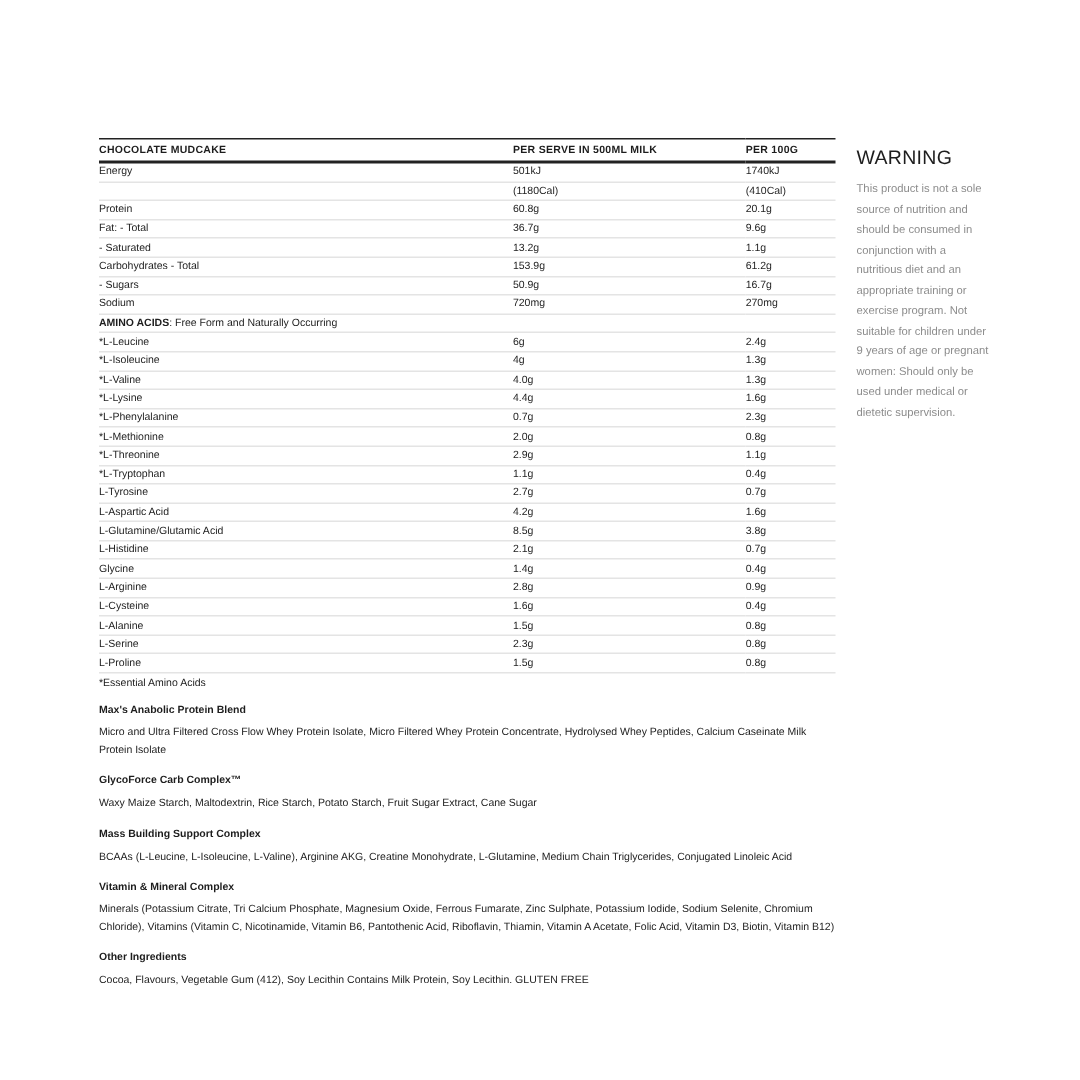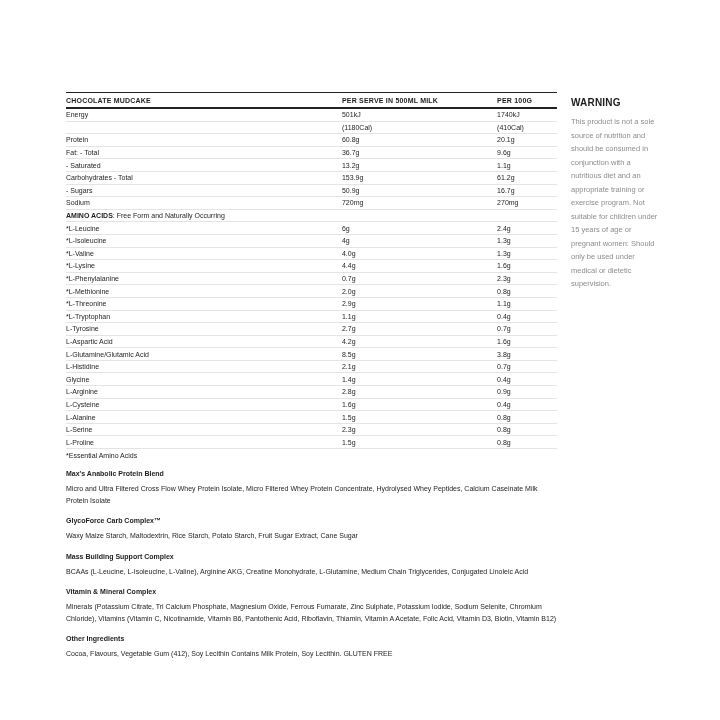--- a/index.html
+++ b/index.html
@@ -32,21 +32,21 @@
     border-bottom:1px solid var(--sep); color:var(--ink);
     white-space:nowrap; overflow:hidden;
   }
   tbody tr.footnote-row td{ border-bottom:none; padding-top:3px; }
   tbody td b{ font-weight:bold; }
   .sections{ margin-top:9px; }
   .section{ margin-bottom:11px; }
   .section h3{ font-size:7px; font-weight:bold; margin-bottom:6px; color:var(--ink); }
   .section p{ font-size:7px; line-height:11.5px; color:var(--ink); }
   .warning-col{ position:absolute; left:571px; top:97px; width:88px; }
-  .warning-col h2{ font-size:10px; font-weight:bold; letter-spacing:.2px; color:var(--ink); margin-bottom:7px; }
+  .warning-col h2{ font-size:13px; font-weight:normal; letter-spacing:.2px; color:var(--ink); margin-bottom:7px; }
   .warning-col p{ font-size:7.5px; line-height:13.5px; color:var(--muted); }
 </style>
 </head>
 <body>
 
 <div class="sheet">
   <div class="main-col">
 
     <table>
       <colgroup>
@@ -220,15 +220,15 @@
         </section>
         <section class="section">
           <h3>Other Ingredients</h3>
           <p>Cocoa, Flavours, Vegetable Gum (412), Soy Lecithin Contains Milk Protein, Soy Lecithin. GLUTEN FREE</p>
         </section>
       </div>
   </div>
 
   <aside class="warning-col">
     <h2>WARNING</h2>
-    <p>This product is not a sole source of nutrition and should be consumed in conjunction with a nutritious diet and an appropriate training or exercise program. Not suitable for children under 15 years of age or pregnant women: Should only be used under medical or dietetic supervision.</p>
+    <p>This product is not a sole source of nutrition and should be consumed in conjunction with a nutritious diet and an appropriate training or exercise program. Not suitable for children under 9 years of age or pregnant women: Should only be used under medical or dietetic supervision.</p>
   </aside>
 </div>
 
 </body></html>

